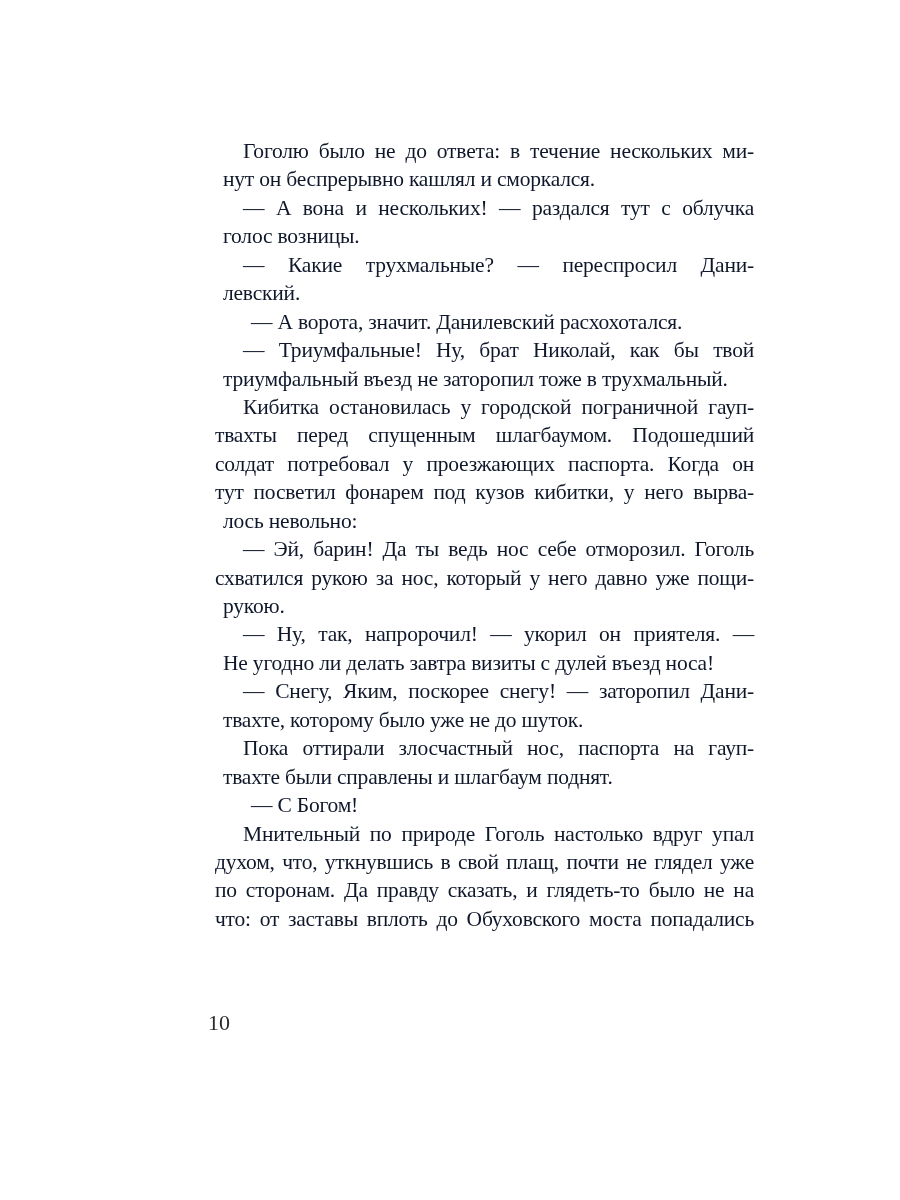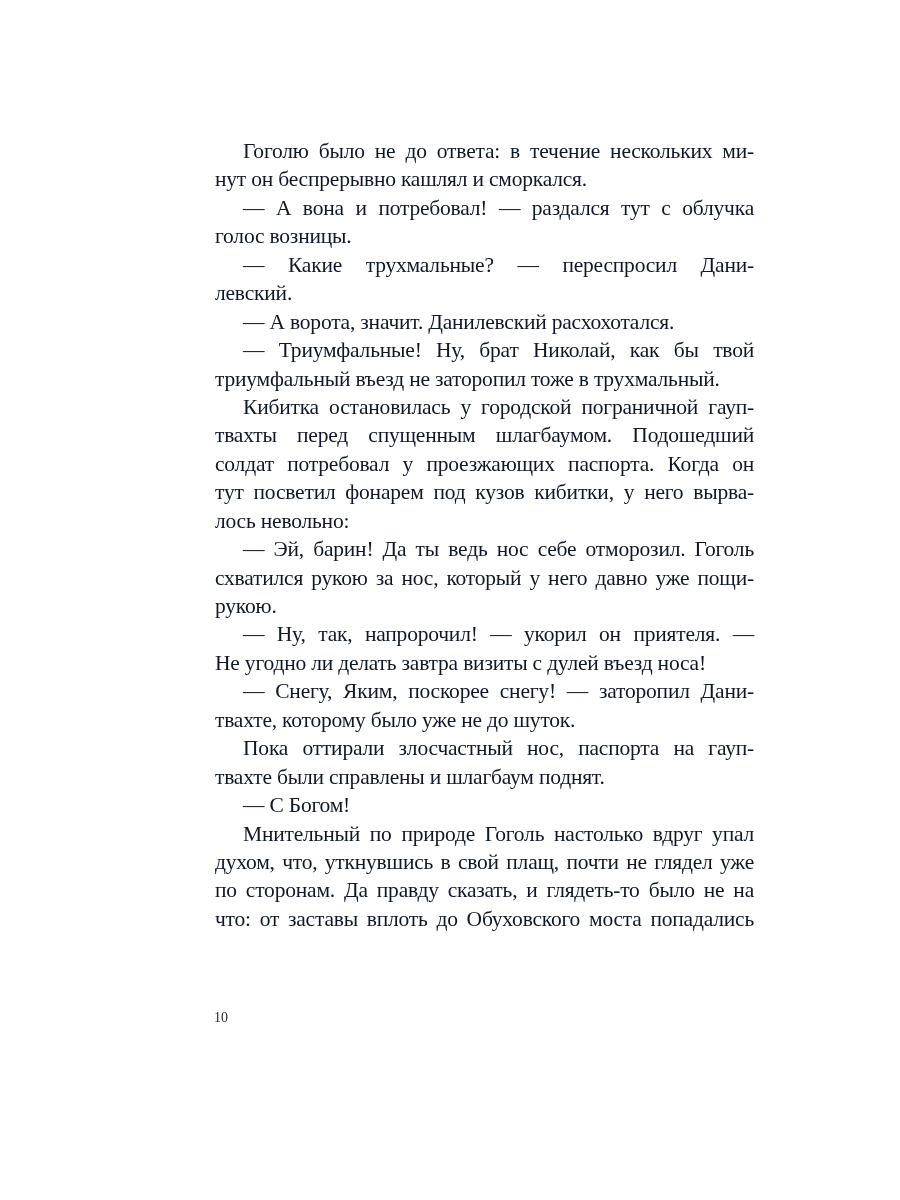--- a/index.html
+++ b/index.html
@@ -5,34 +5,34 @@
   html, body { margin:0; padding:0; }
   body { width:900px; height:1200px; background:#ffffff; position:relative; overflow:hidden; }
   .text-block {
     position:absolute; left:215px; top:137px; width:539px;
     font-family:"Liberation Serif", "DejaVu Serif", serif;
     font-size:21.5px; line-height:28.45px; color:#0f172a;
     letter-spacing:-0.2px;
   }
   .line { display:block; height:28.45px; white-space:nowrap; text-align:justify; text-align-last:justify; }
   .line.indent { padding-left:28px; }
-  .line.last { text-align-last:left; }
+  .line.last { text-align-last:left;margin-left:8px; }
   .page-number {
-    position:absolute; left:214px; top:1010px;
+    position:absolute; left:208px; top:1010px;
     font-family:"Liberation Serif", "DejaVu Serif", serif;
-    font-size:14px; color:#2a2a2a;
+    font-size:22px; color:#2a2a2a;
   }
 </style>
 </head>
 <body>
 
 <div class="text-block">
   <span class="line indent">Гоголю было не до ответа: в течение нескольких ми-</span>
   <span class="line last">нут он беспрерывно кашлял и сморкался.</span>
-  <span class="line indent">— А вона и потребовал! — раздался тут с облучка</span>
+  <span class="line indent">— А вона и нескольких! — раздался тут с облучка</span>
   <span class="line last">голос возницы.</span>
   <span class="line indent">— Какие трухмальные? — переспросил Дани-</span>
   <span class="line last">левский.</span>
   <span class="line indent last">— А ворота, значит. Данилевский расхохотался.</span>
   <span class="line indent">— Триумфальные! Ну, брат Николай, как бы твой</span>
   <span class="line last">триумфальный въезд не заторопил тоже в трухмальный.</span>
   <span class="line indent">Кибитка остановилась у городской пограничной гауп-</span>
   <span class="line">твахты перед спущенным шлагбаумом. Подошедший</span>
   <span class="line">солдат потребовал у проезжающих паспорта. Когда он</span>
   <span class="line">тут посветил фонарем под кузов кибитки, у него вырва-</span>

